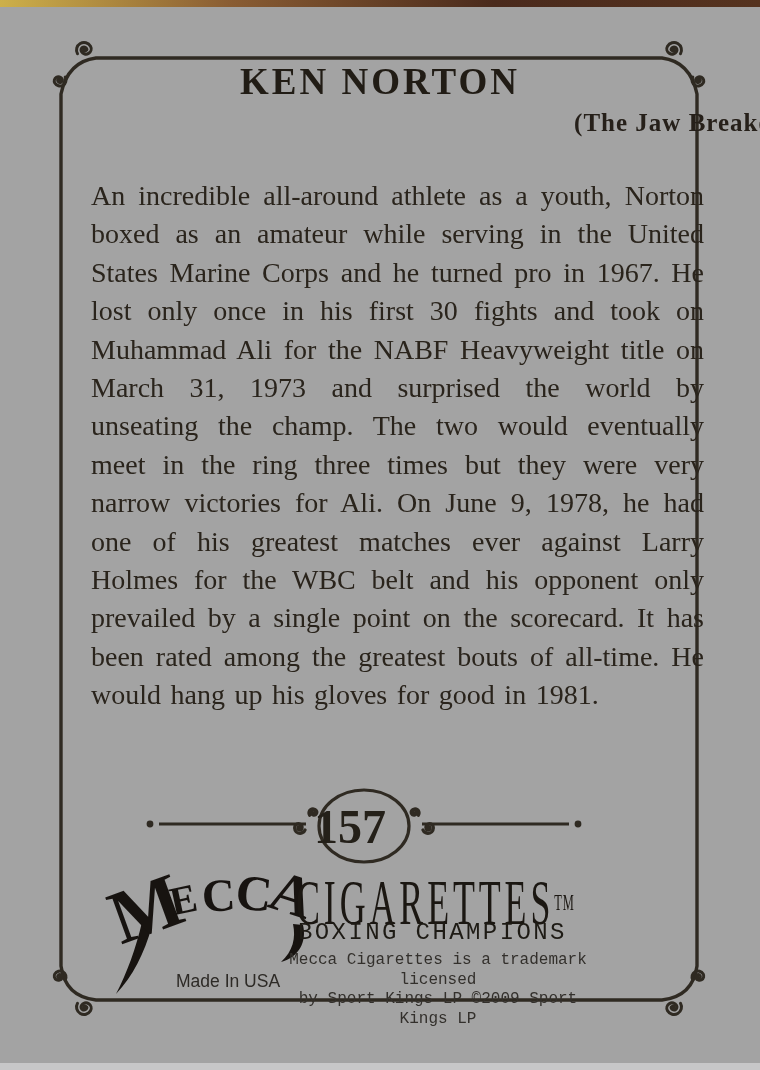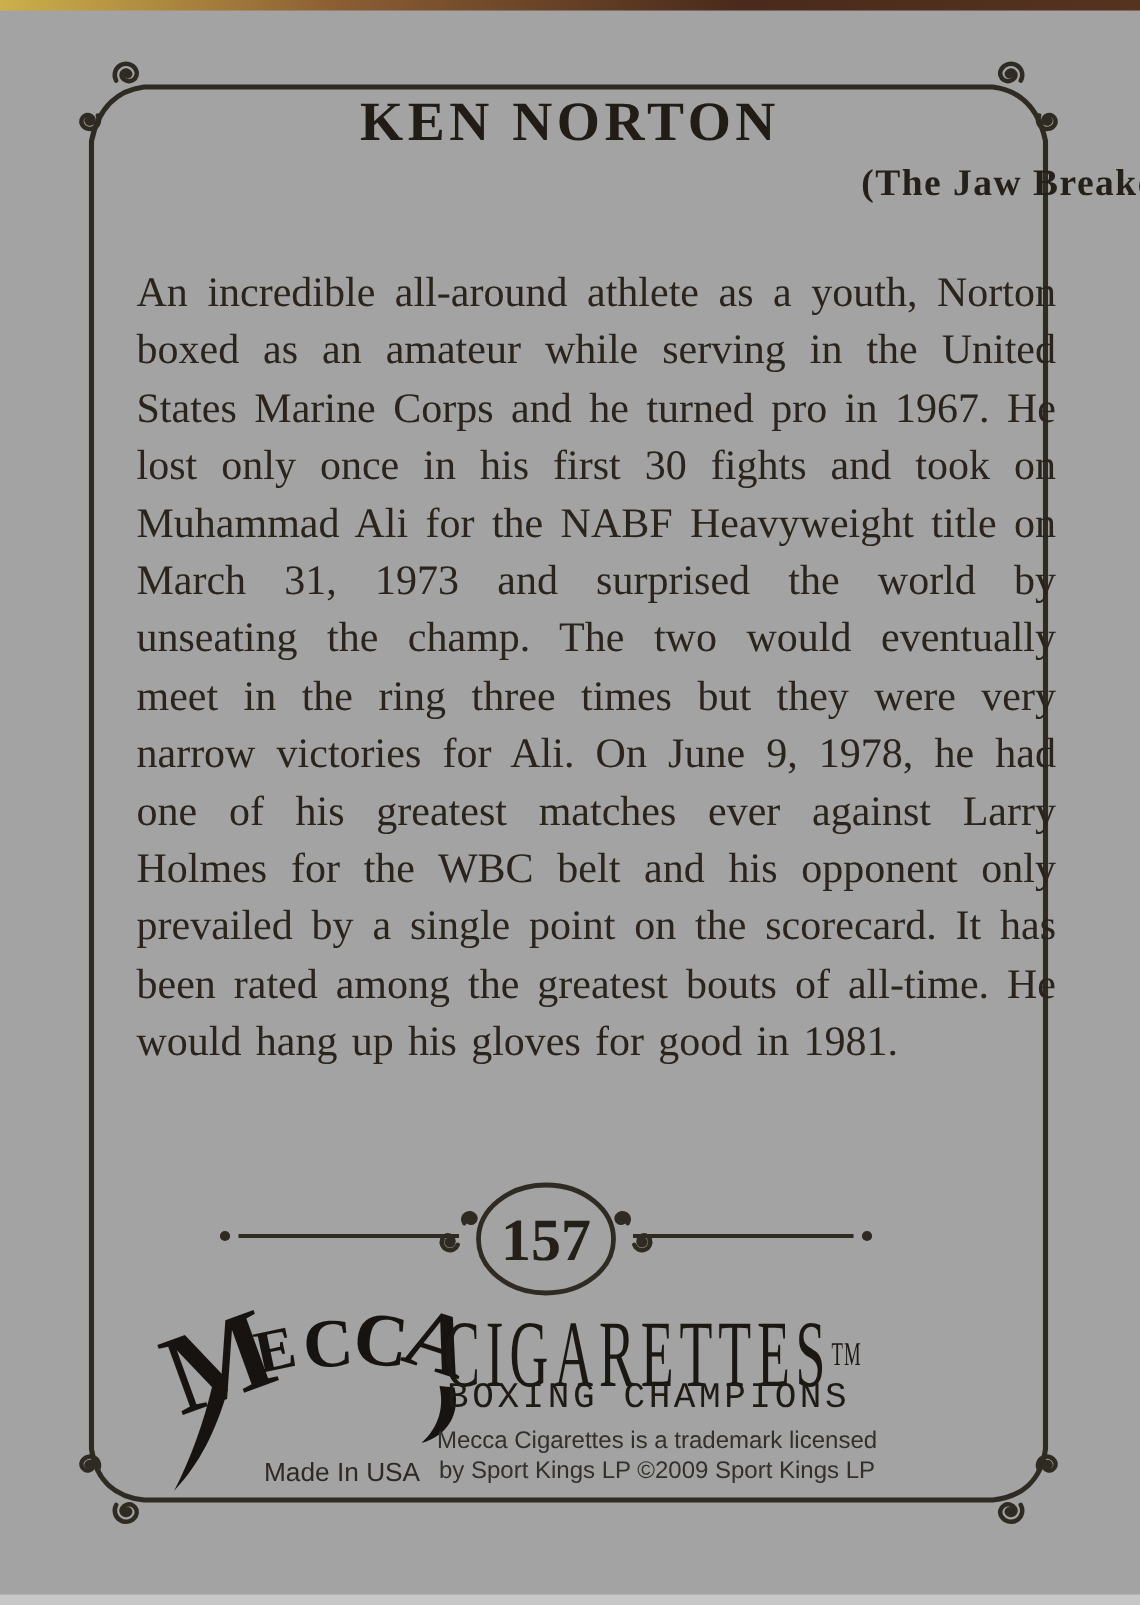--- a/index.html
+++ b/index.html
@@ -30,21 +30,21 @@
     color:#26201a;font-family:"Liberation Serif", serif;padding-left:32px;
   }
   .bio{
     position:absolute;left:74px;top:160px;width:613px;margin:17px;
     font-size:28px;line-height:38.4px;text-align:justify;
     word-spacing:2.5px;color:#2a241c;
     font-family:"Liberation Serif", serif;
   }
   .number{
     position:absolute;left:314px;top:801px;width:100px;
-    text-align:center;font-size:40px;line-height:52px;font-weight:bold;
+    text-align:left;font-size:48px;line-height:52px;font-weight:bold;
     color:#242019;font-family:"Liberation Serif", serif;
   }
 
   
   .mecca{position:absolute;left:108px;top:860px;width:215px;height:140px;}
   .mecca span{
     position:absolute;font-family:"Liberation Serif", serif;
     font-weight:bold;color:#171310;line-height:1;display:inline-block;
   }
   .mecca span:nth-child(1){left:2px;  top:10px;font-size:76px;transform:rotate(-20deg);}
@@ -61,21 +61,21 @@
   .cig-line .product{font-size:46px;letter-spacing:5px;}
   .cig-line sup{font-size:16px;letter-spacing:1px;position:relative;top:-4px;}
 
   .series{
     position:absolute;left:298px;top:919px;white-space:nowrap;
     font-family:Liberation Mono, monospace;font-size:24px;
     letter-spacing:2.4px;color:#1e1b15;
   }
   .license{
     position:absolute;left:288px;top:951px;width:300px;text-align:center;
-    font-family:Liberation Sans, sans-serif;font-size:16px;
+    font-family:Liberation Mono, monospace;font-size:16px;
     line-height:19.5px;color:#33302c;
   }
   .made-in{
     position:absolute;left:176px;top:971px;
     font-family:"Liberation Sans", sans-serif;font-size:17.5px;color:#2d2a26;
   }
 </style>
 </head>
 <body>
 

